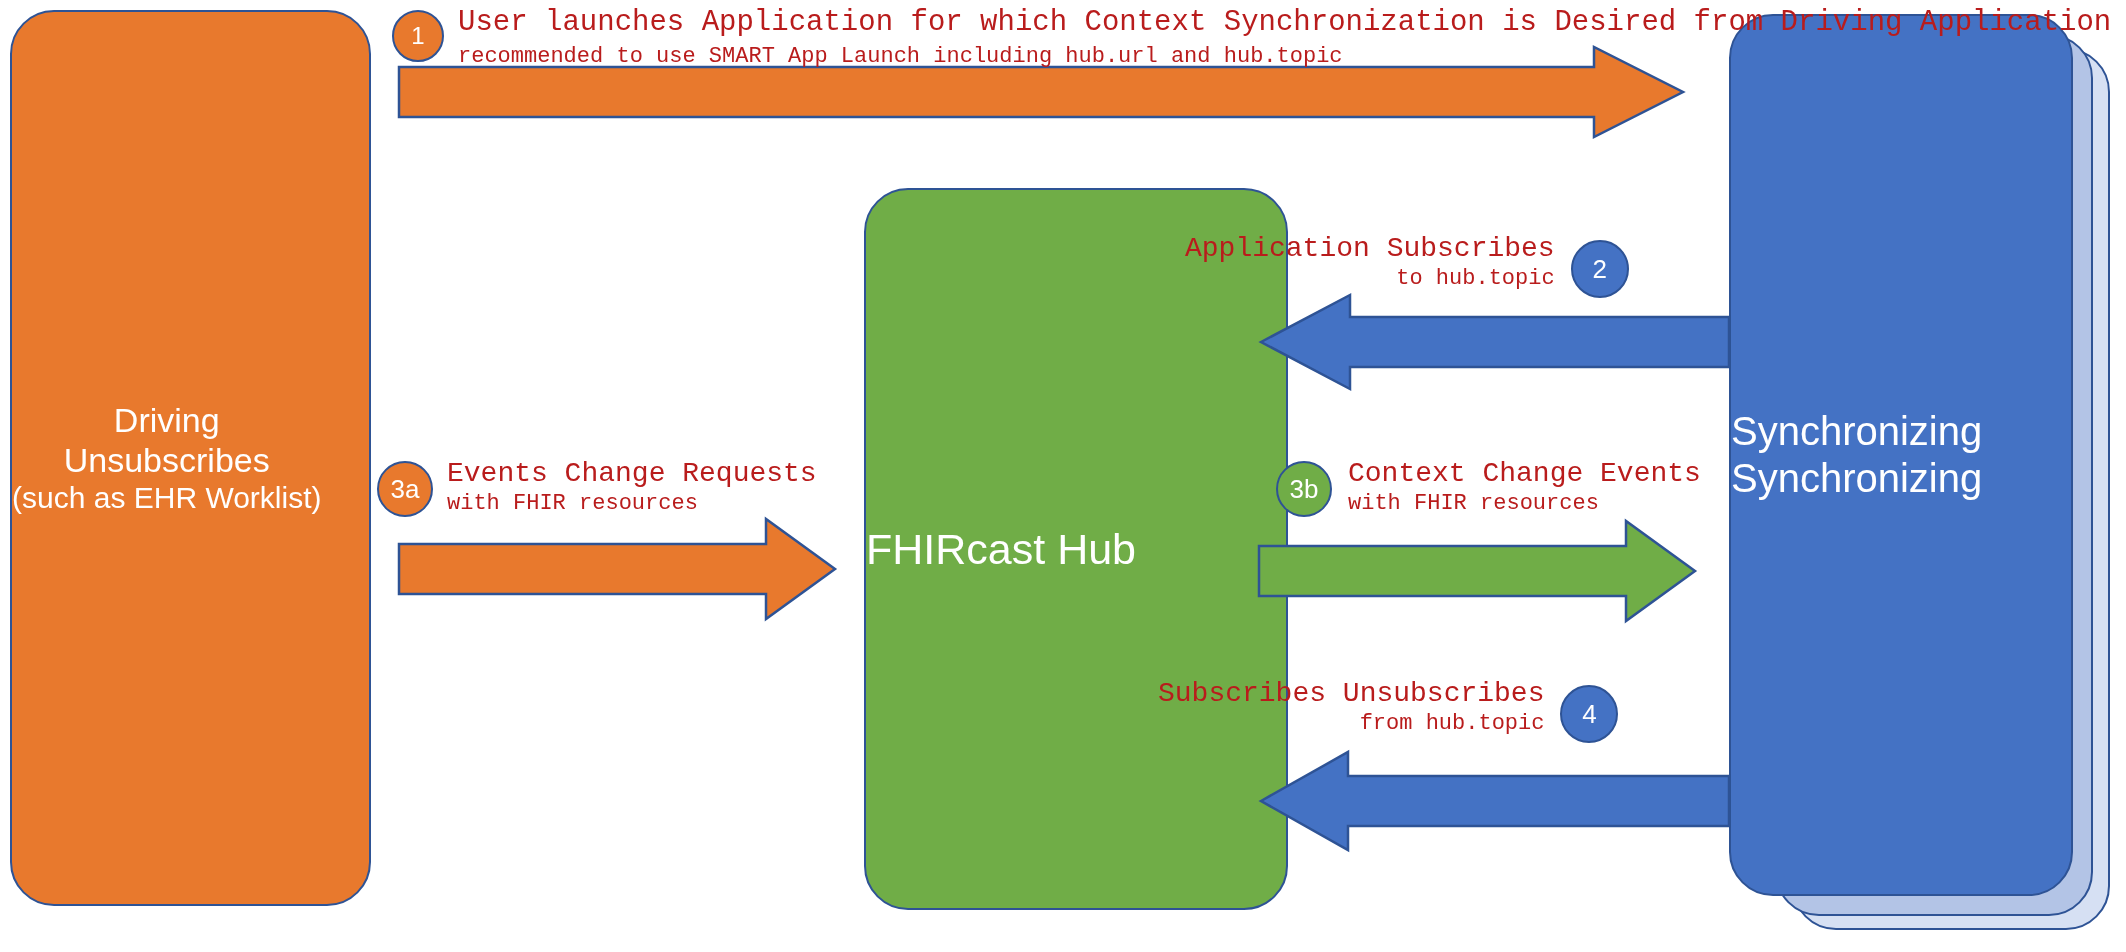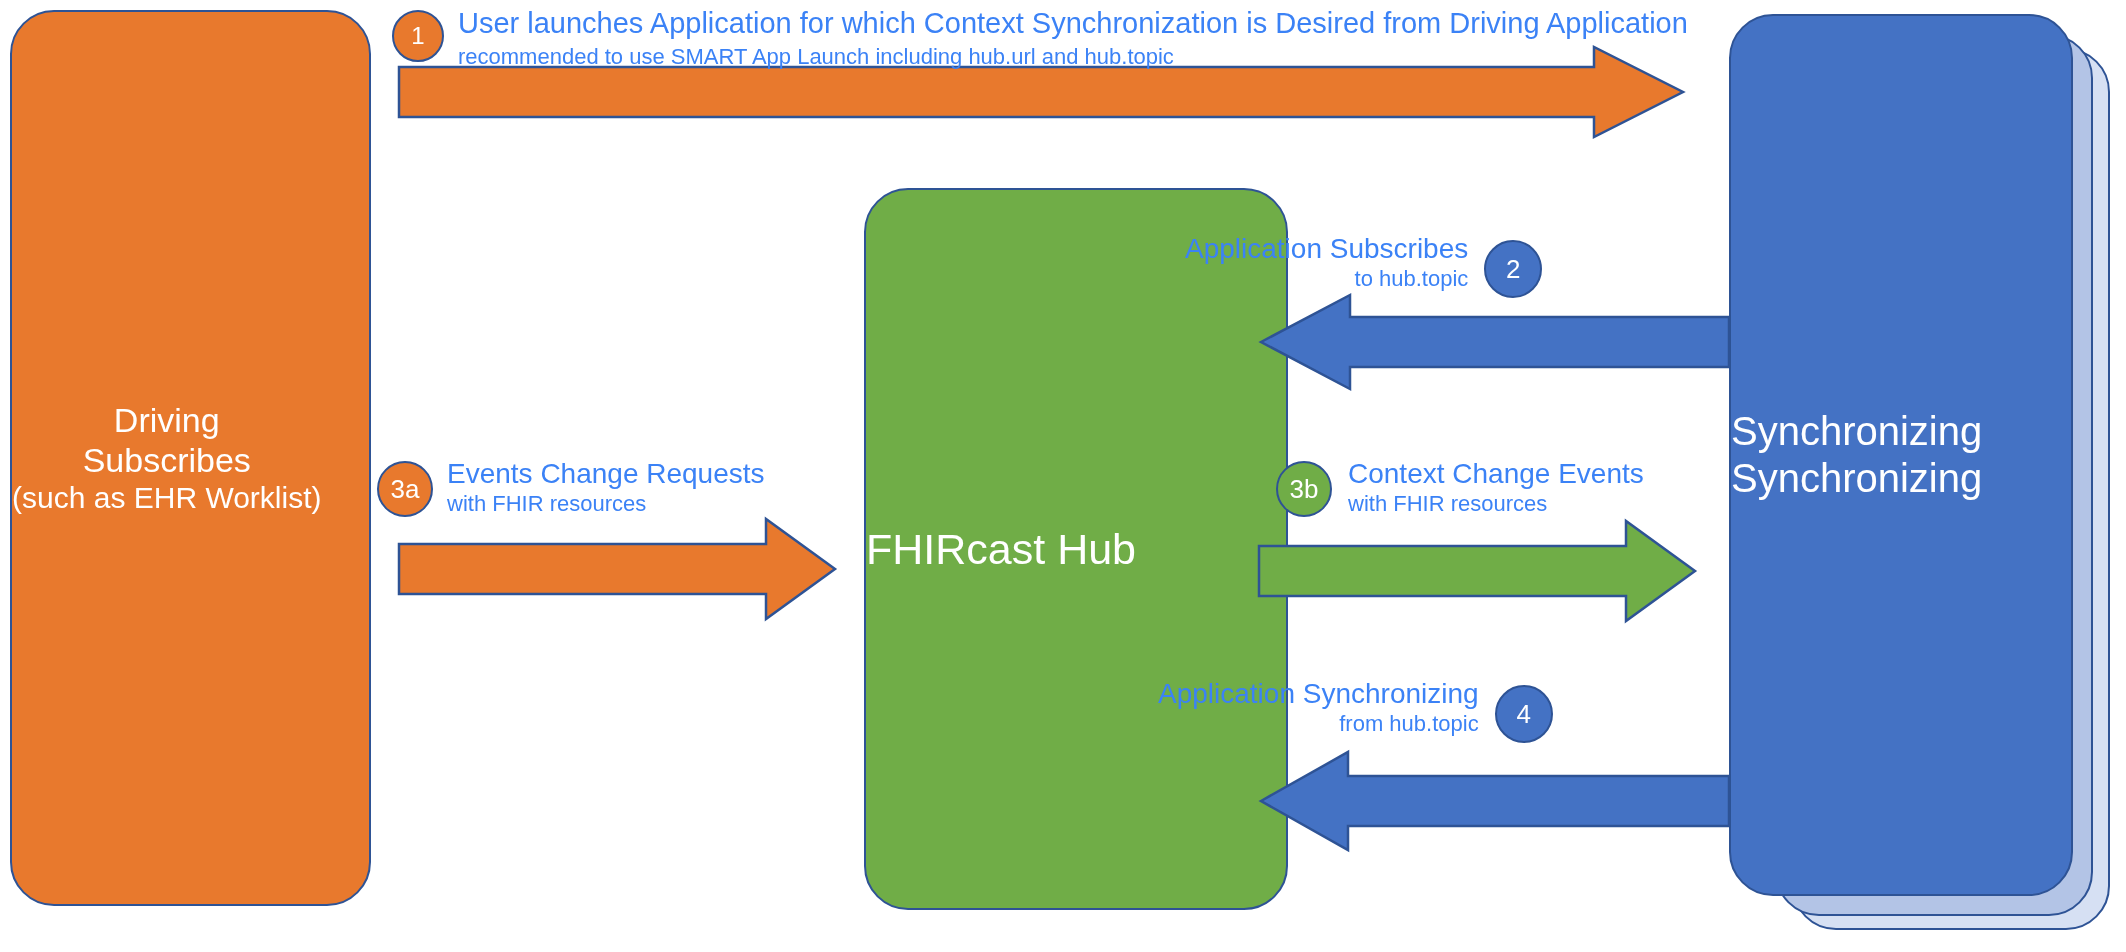--- a/index.html
+++ b/index.html
@@ -112,22 +112,23 @@
     align-items: center;
     justify-content: center;
     flex: 0 0 auto;
     font-weight: 400;
   }
   .badge-orange { background: #E8792D; }
   .badge-blue   { background: #4472C4; }
   .badge-green  { background: #70AD47; }
 
   .step-text {
-    color: #3b82f6;
+    color: #b91c1c;
     line-height: 1.2;
+    font-family: Liberation Mono, monospace;
   }
   .step-title {
     font-size: 28px;
     white-space: nowrap;
   }
   .step-sub {
     font-size: 22px;
     white-space: nowrap;
   }
   .ta-right { text-align: right; }
@@ -205,21 +206,21 @@
 <body>
 
 <div id="canvas">
 
   <div class="stack-layer" id="sync-stack-back2"></div>
   <div class="stack-layer" id="sync-stack-back1"></div>
 
   <div class="actor-box" id="driving-app-box">
     <div>
       <div class="label-main">Driving</div>
-      <div class="label-main">Subscribes</div>
+      <div class="label-main">Unsubscribes</div>
       <div class="label-sub">(such as EHR Worklist)</div>
     </div>
   </div>
 
   <div class="actor-box" id="hub-box">
     <div>FHIRcast Hub</div>
   </div>
 
   <div class="actor-box stack-layer" id="sync-apps-box">
     <div>
@@ -285,19 +286,19 @@
   <div class="step" id="step-3b">
     <div class="badge badge-green">3b</div>
     <div class="step-text ta-left">
       <div class="step-title">Context Change Events</div>
       <div class="step-sub">with FHIR resources</div>
     </div>
   </div>
 
   <div class="step" id="step-4">
     <div class="step-text ta-right">
-      <div class="step-title">Application Synchronizing</div>
+      <div class="step-title">Subscribes Unsubscribes</div>
       <div class="step-sub">from hub.topic</div>
     </div>
     <div class="badge badge-blue">4</div>
   </div>
 
 </div>
 
 </body></html>

